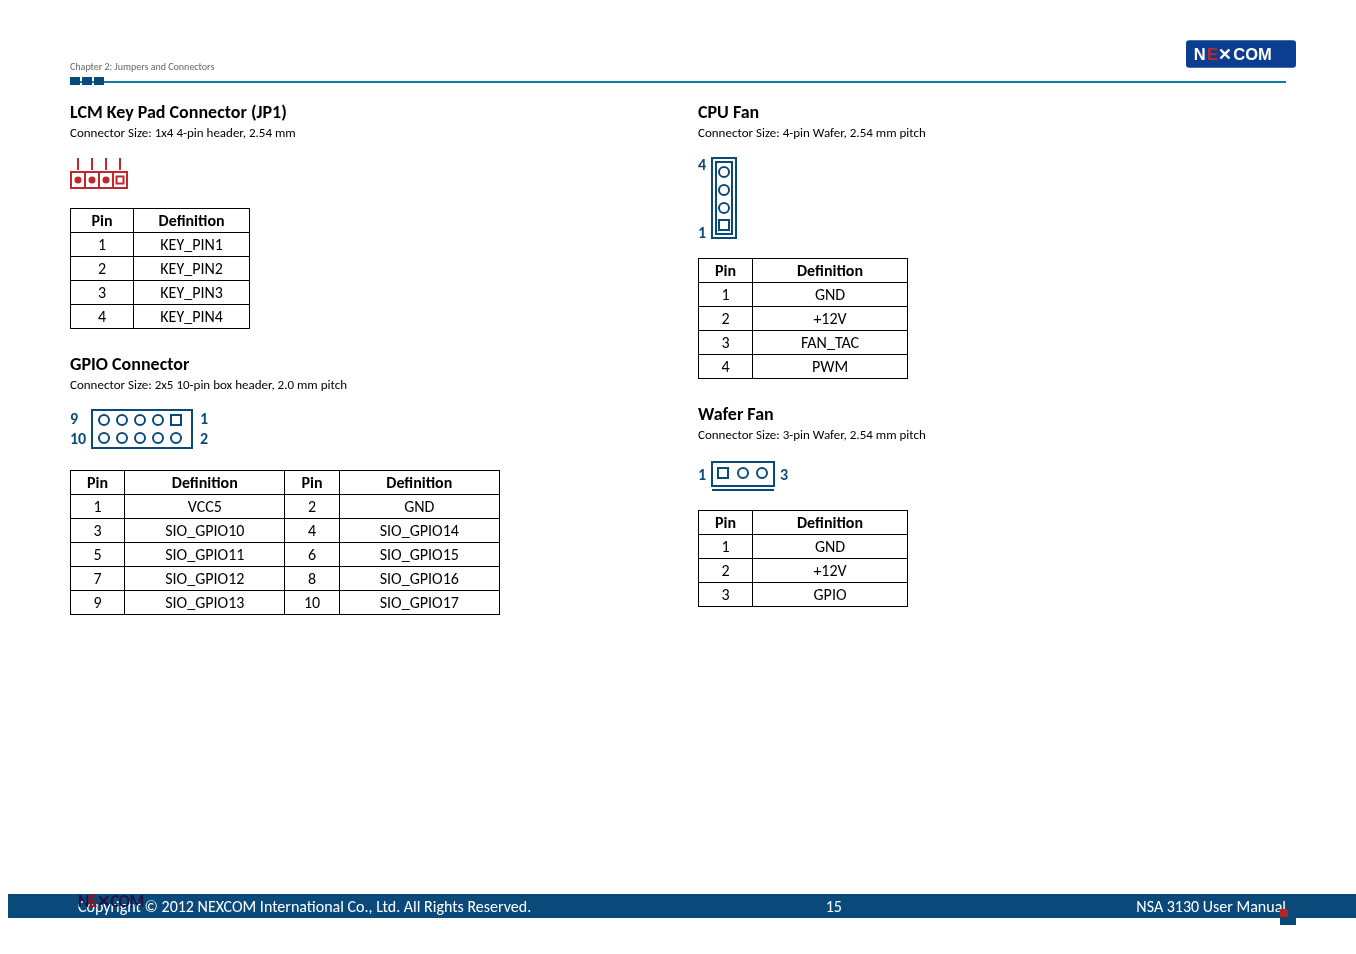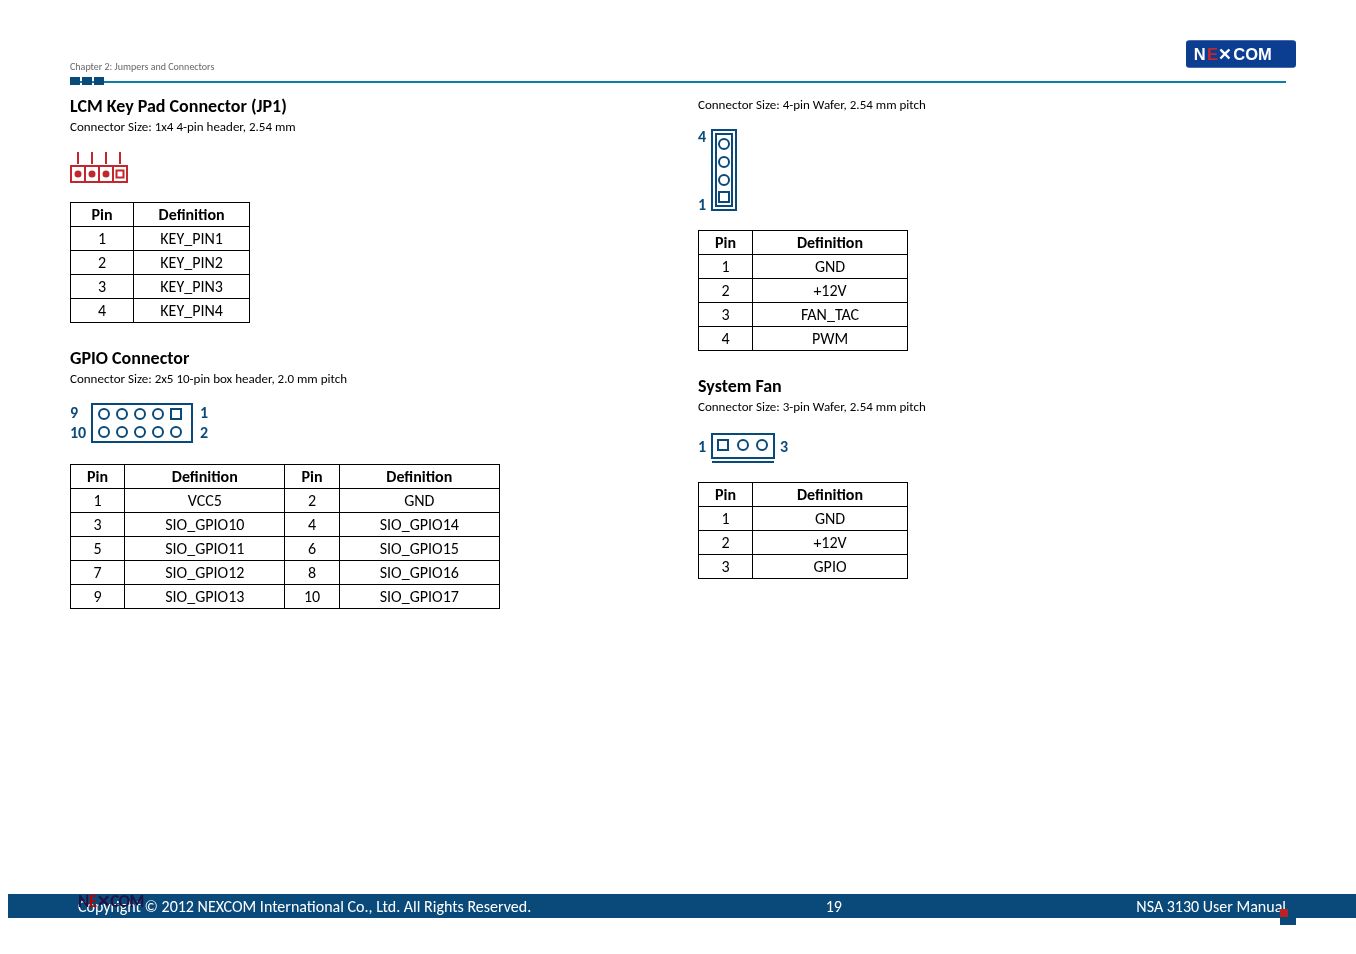--- a/index.html
+++ b/index.html
@@ -7,21 +7,21 @@
   .page { width: 1356px; height: 954px; position: relative; padding: 60px 70px 0 70px; }
   .chapter { font-size: 10px; color: #666; margin-bottom: 4px; }
   .hr-wrap { position: relative; height: 8px; margin-bottom: 10px; }
   .hr-line { position: absolute; left: 0; right: 0; top: 4px; border-top: 2px solid #0a7fa8; }
   .hr-blocks { position: absolute; left: 0; top: 0; height: 8px; display: flex; }
   .hr-blocks span { display: inline-block; width: 10px; height: 8px; background: #0a4a7a; margin-right: 2px; }
   .logo { position: absolute; top: 40px; right: 60px; }
   .logo svg { width: 110px; height: 28px; }
   .cols { display: flex; gap: 40px; }
   .col { flex: 1; }
-  .sect-title { font-weight: bold; font-size: 18px; }
+  .sect-title { font-weight: bold; font-size: 18px; margin-top: 6px; }
   .sect-sub { font-size: 13px; margin-top: 2px; margin-bottom: 14px; }
   table.pins { border-collapse: collapse; margin: 10px 0 24px 0; font-size: 16px; }
   table.pins th, table.pins td { border: 1px solid #000; padding: 2px 16px; text-align: center; }
   table.pins th { font-weight: bold; }
   .diag { margin: 6px 0 10px 0; }
   .footer { position: absolute; left: 8px; right: 0; bottom: 12px; height: 48px; }
   .footer-bar { height: 24px; background: #0a4a7a; margin: 0 0 0 0; display: flex; align-items: center; padding-left: 70px; padding-right: 70px; color: #fff; font-size: 16px; justify-content: space-between; }
   .footer-logo { position: absolute; left: 70px; bottom: 30px; font-weight: bold; font-size: 17px; color: #214; letter-spacing: -0.5px; }
   .footer-logo .e { color: #b00; }
   .footer-corner { position: absolute; right: 60px; bottom: 24px; }
@@ -165,20 +165,21 @@
               <td>10</td>
               <td>SIO_GPIO17</td>
             </tr>
       </tbody>
         </table>
 
     </div>
 
     <div class="col">
 
+      <div class="sect-title">CPU Fan</div>
       <div class="sect-sub">Connector Size: 4-pin Wafer, 2.54 mm pitch</div>
 
       <div class="diag">
         <svg width="60" height="90">
           <text x="0" y="16" font-size="16" font-weight="bold" fill="#0a4a7a">4</text>
           <text x="0" y="84" font-size="16" font-weight="bold" fill="#0a4a7a">1</text>
           <rect x="14" y="4" width="24" height="80" fill="none" stroke="#0a4a7a" stroke-width="2"></rect>
           <rect x="18" y="8" width="16" height="72" fill="none" stroke="#0a4a7a" stroke-width="2"></rect>
           <circle cx="26" cy="18" r="5" fill="none" stroke="#0a4a7a" stroke-width="2"></circle>
           <circle cx="26" cy="36" r="5" fill="none" stroke="#0a4a7a" stroke-width="2"></circle>
@@ -205,21 +206,21 @@
               <td>3</td>
               <td>FAN_TAC</td>
             </tr>
         <tr>
               <td>4</td>
               <td>PWM</td>
             </tr>
       </tbody>
         </table>
 
-      <div class="sect-title">System Fan</div>
+      <div class="sect-title">Wafer Fan</div>
       <div class="sect-sub">Connector Size: 3-pin Wafer, 2.54 mm pitch</div>
 
       <div class="diag">
         <svg width="110" height="40">
           <text x="0" y="24" font-size="16" font-weight="bold" fill="#0a4a7a">1</text>
           <rect x="14" y="6" width="62" height="24" fill="none" stroke="#0a4a7a" stroke-width="2"></rect>
           <line x1="14" y1="34" x2="76" y2="34" stroke="#0a4a7a" stroke-width="2"></line>
           <rect x="20" y="12" width="10" height="10" fill="none" stroke="#0a4a7a" stroke-width="2"></rect>
           <circle cx="45" cy="17" r="5" fill="none" stroke="#0a4a7a" stroke-width="2"></circle>
           <circle cx="64" cy="17" r="5" fill="none" stroke="#0a4a7a" stroke-width="2"></circle>
@@ -252,18 +253,18 @@
   </div>
 
   <div class="footer">
     <div class="footer-logo">N<span class="e">E</span>✕COM</div>
     <div class="footer-corner">
       <div style="height:8px;"><span class="r"></span></div>
       <div style="height:8px;"><span class="b"></span><span class="b"></span></div>
     </div>
     <div class="footer-bar">
       <span>Copyright © 2012 NEXCOM International Co., Ltd. All Rights Reserved.</span>
-      <span>19</span>
+      <span>15</span>
       <span>NSA 3130 User Manual</span>
     </div>
   </div>
 
 </div>
 
 </body></html>

